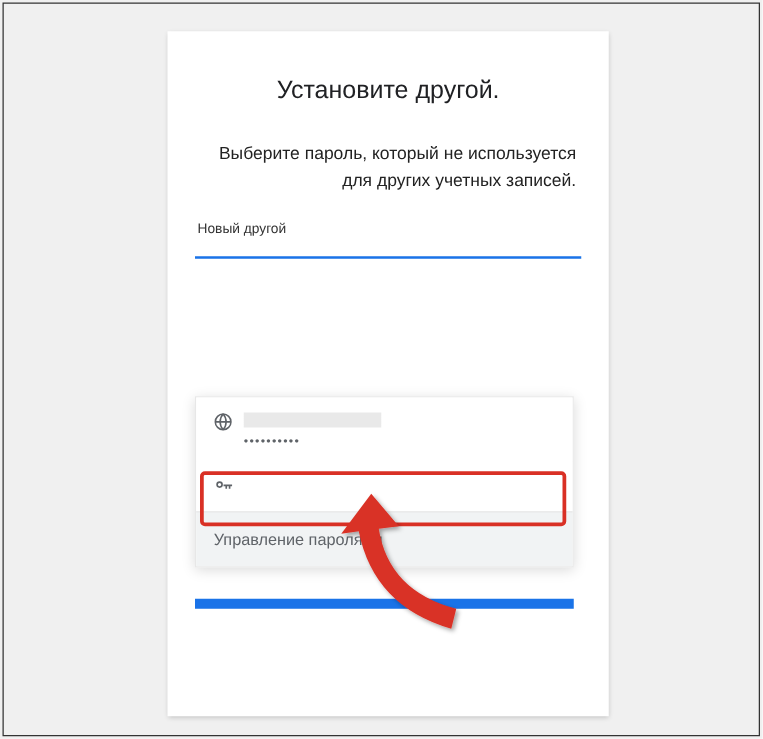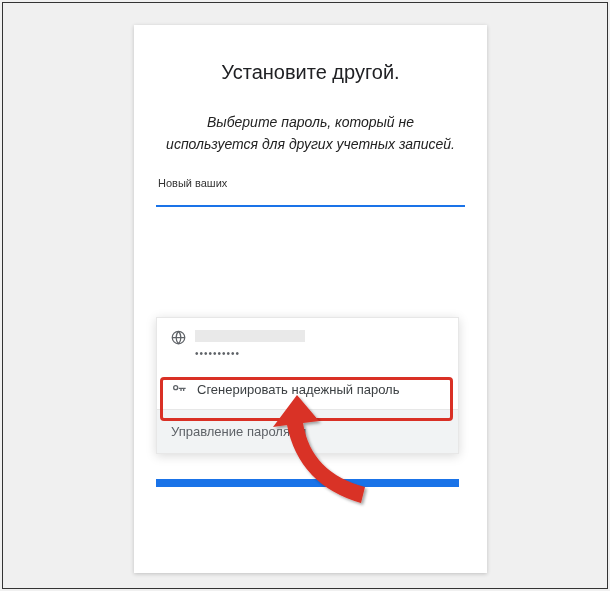--- a/index.html
+++ b/index.html
@@ -25,27 +25,26 @@
     box-shadow: 0 1px 4px rgba(0,0,0,0.2);
     padding: 36px 0 0 0;
   }
   .title {
     text-align: center;
     font-size: 20px;
     font-weight: 400;
     margin-bottom: 28px;
   }
   .desc {
-    text-align: center;
+    text-align: right;
     font-size: 14px;
     line-height: 1.55;
     padding: 0 26px;
     margin-bottom: 14px;
     color: #222;
-    font-style: italic;
   }
   .field-label {
     font-size: 11px;
     color: #333;
     padding-left: 24px;
     margin-top: 22px;
   }
   .input-wrap {
     margin: 16px 22px 0 22px;
     position: relative;
@@ -125,21 +124,21 @@
     pointer-events: none;
   }
 </style>
 </head>
 <body>
 
 <div class="outer-frame">
   <div class="card">
     <h1 class="title">Установите другой.</h1>
     <p class="desc">Выберите пароль, который не используется для других учетных записей.</p>
-    <div class="field-label">Новый ваших</div>
+    <div class="field-label">Новый другой</div>
     <div class="input-wrap">
       <div class="input-line"></div>
     </div>
 
     <div class="popup">
       <div class="popup-row saved">
         <span class="icon">
           <svg width="15" height="15" viewBox="0 0 24 24" fill="none" stroke="#5f6368" stroke-width="2">
             <circle cx="12" cy="12" r="10"></circle>
             <path d="M2 12h20M12 2a15 15 0 010 20M12 2a15 15 0 000 20"></path>
@@ -149,21 +148,20 @@
           <div class="site-blur"></div>
           <div class="dots">••••••••••</div>
         </div>
       </div>
       <div class="popup-row generate">
         <span class="icon">
           <svg width="16" height="16" viewBox="0 0 24 24" fill="#5f6368">
             <path d="M7 14a4 4 0 114-4 4 4 0 01-4 4zm0-6a2 2 0 102 2 2 2 0 00-2-2zm4.65 2H22v2h-2v3h-2v-3h-2v3h-2v-3h-2.35a5 5 0 000-2z"></path>
           </svg>
         </span>
-        <span style="padding-left:4px;">Сгенерировать надежный пароль</span>
       </div>
       <div class="popup-row manage">
         <span>Управление паролями</span>
       </div>
     </div>
 
     <div class="bottom-bar"></div>
     <div class="highlight-box"></div>
 
     <svg class="arrow" viewBox="0 0 120 130">

